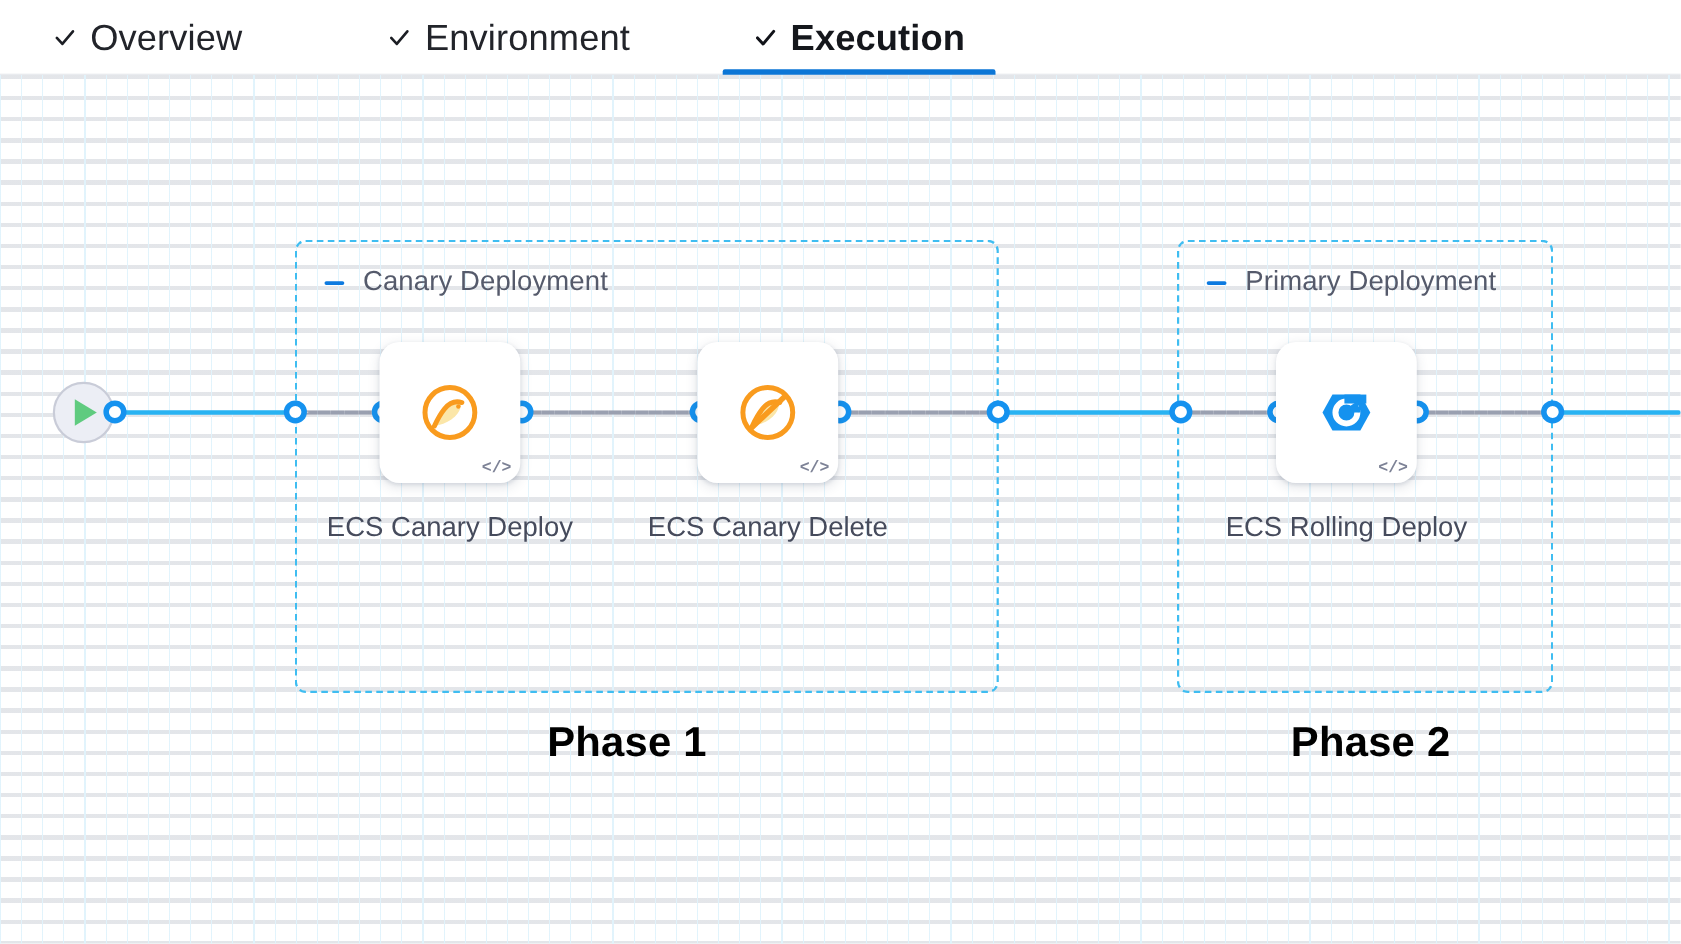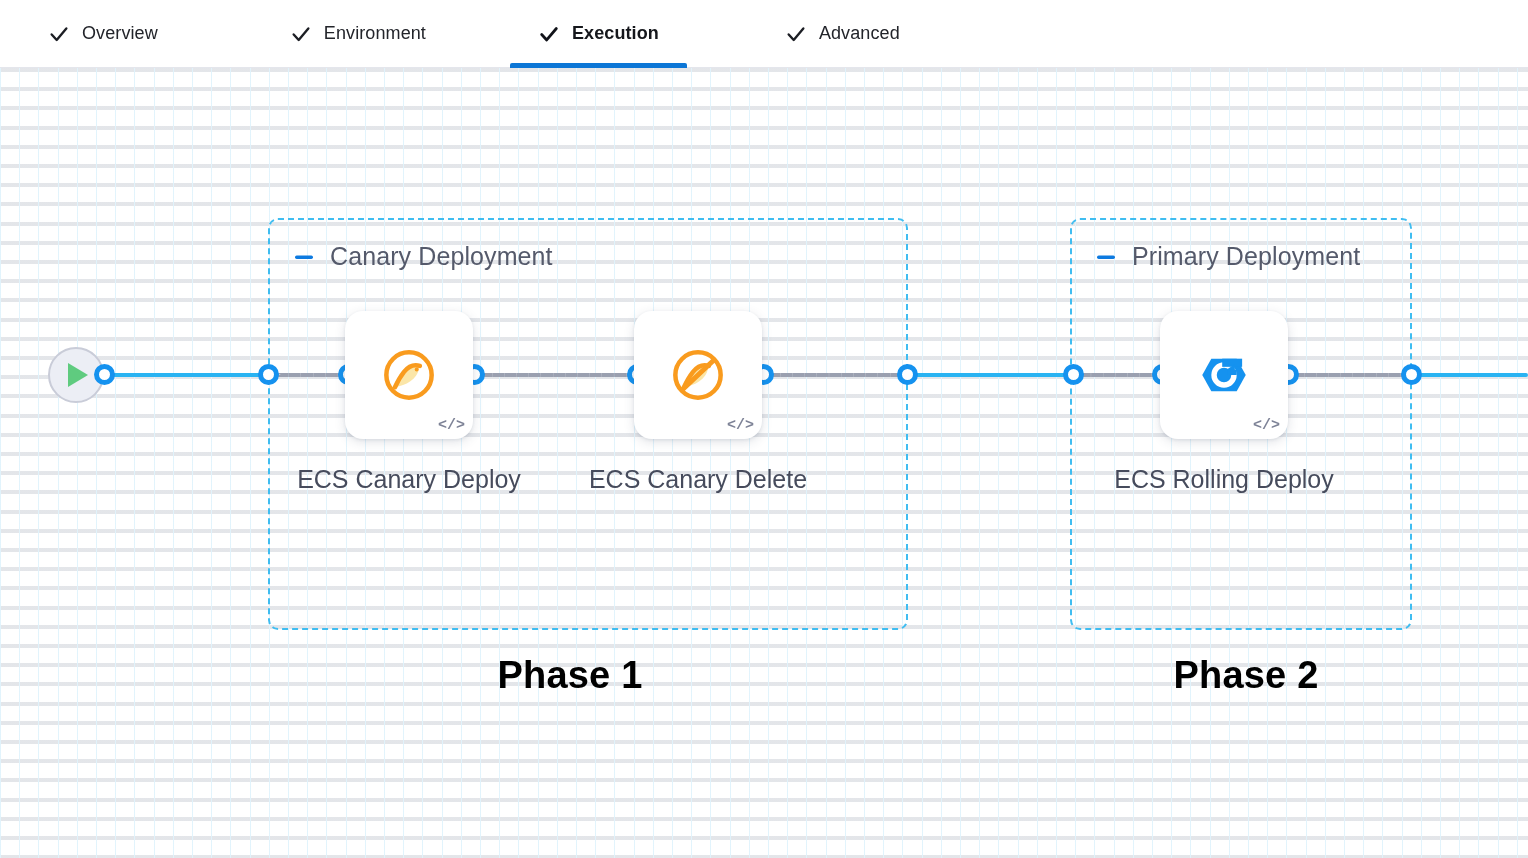--- a/index.html
+++ b/index.html
@@ -20,21 +20,21 @@
     position:relative; height:68px;
     display:flex; align-items:center; gap:12px;
     padding:0 28px; cursor:pointer; user-select:none;
   }
   .tab .check {
     width:22px; height:22px; flex:0 0 22px;
     display:flex; align-items:center; justify-content:center;
   }
   .tab .check svg { width:22px; height:22px; display:block; }
   .tab .tlabel {
-    font-size:18px; color:#22242a; letter-spacing:.1px; white-space:nowrap;
+    font-size:33px; color:#22242a; letter-spacing:.1px; white-space:nowrap;
   }
   .tab.active .tlabel { font-weight:bold; color:#15171c; }
   .tab.active::after {
     content:""; position:absolute; left:0; right:0; bottom:0;
     height:5px; background:#0c76d6; border-radius:2px 2px 0 0;
   }
 
   
   .canvas {
     position:absolute; left:0; top:68px; width:1528px; height:790px;
@@ -148,28 +148,20 @@
 
     <div class="tab active" style="margin-left:56px;">
       <span class="check">
         <svg viewBox="0 0 24 24" fill="none" stroke="#111319" stroke-width="3" stroke-linecap="round" stroke-linejoin="round">
           <polyline points="4,12.5 9.5,18.5 20,6"></polyline>
         </svg>
       </span>
       <span class="tlabel">Execution</span>
     </div>
 
-    <div class="tab" style="margin-left:70px;">
-      <span class="check">
-        <svg viewBox="0 0 24 24" fill="none" stroke="#1c1e24" stroke-width="2.6" stroke-linecap="round" stroke-linejoin="round">
-          <polyline points="4,12.5 9.5,18.5 20,6"></polyline>
-        </svg>
-      </span>
-      <span class="tlabel">Advanced</span>
-    </div>
   </div>
 
   <div class="canvas">
 
     <div class="group" style="left:268px; top:150px; width:640px; height:412px;">
       <div class="group-head">
         <span>
           <svg class="minus-icon" viewBox="0 0 24 24">
             <rect x="3" y="10.6" width="18" height="3.4" rx="1.7" fill="#0d7ae0"></rect>
           </svg>

